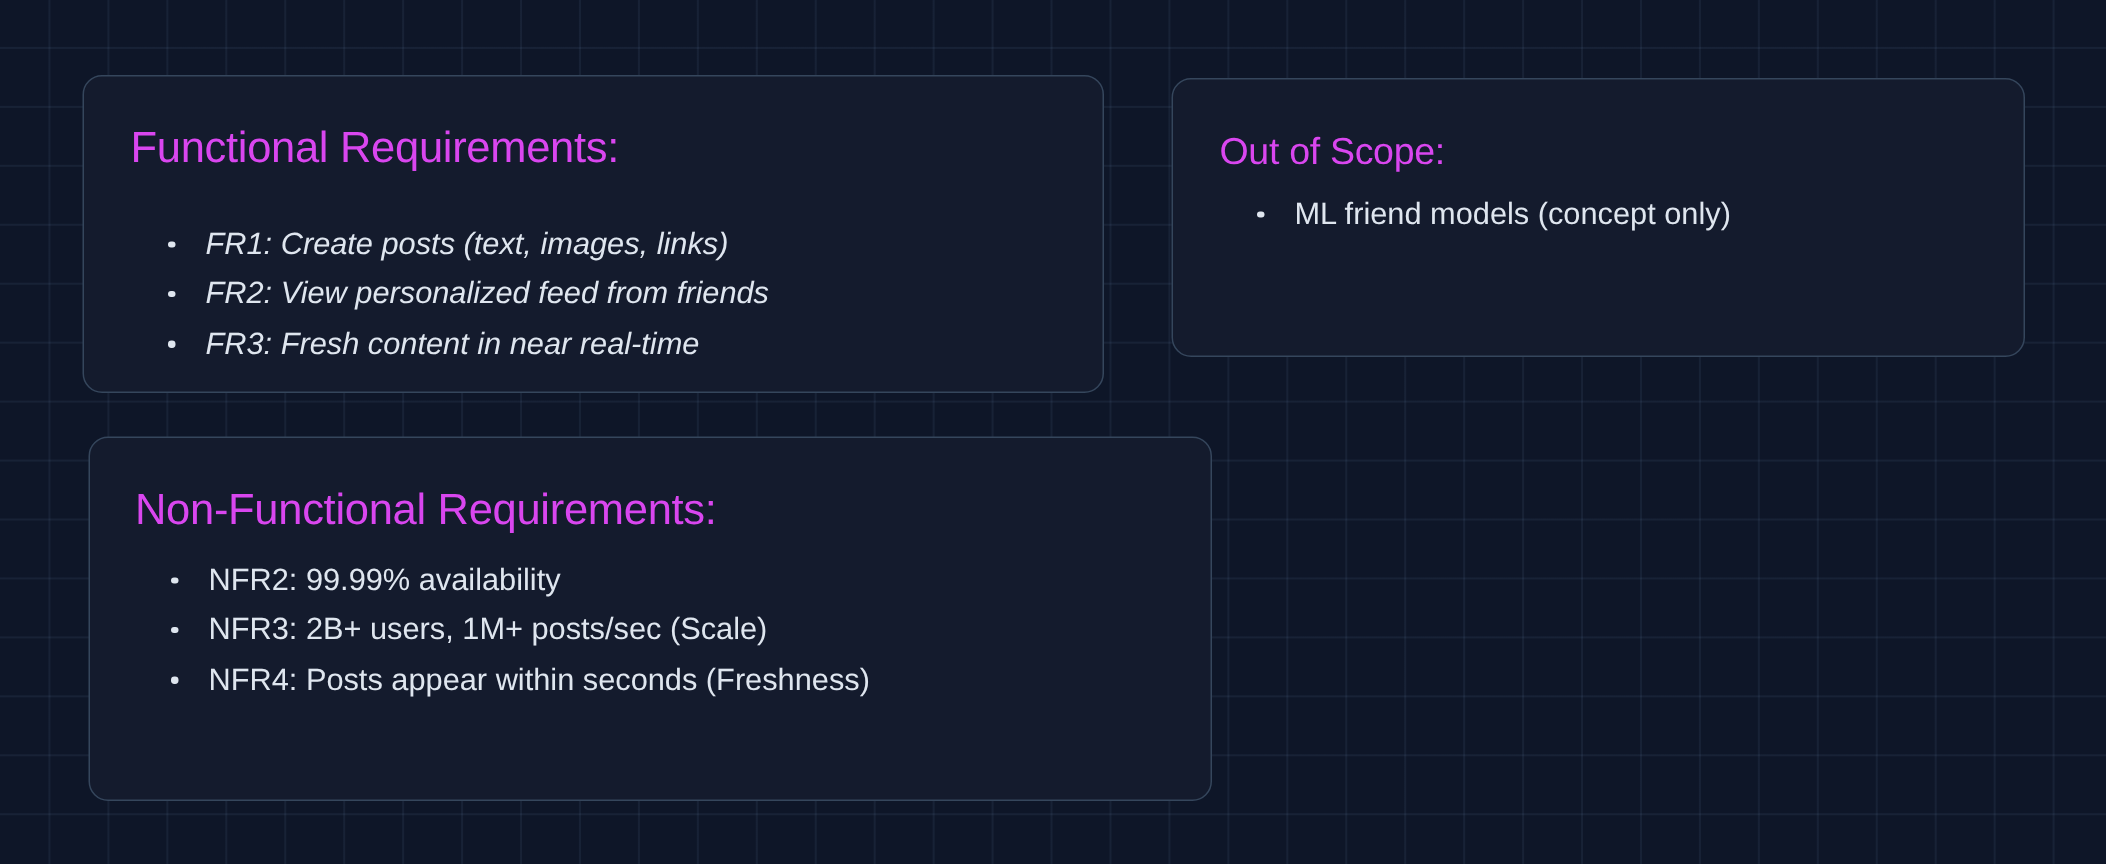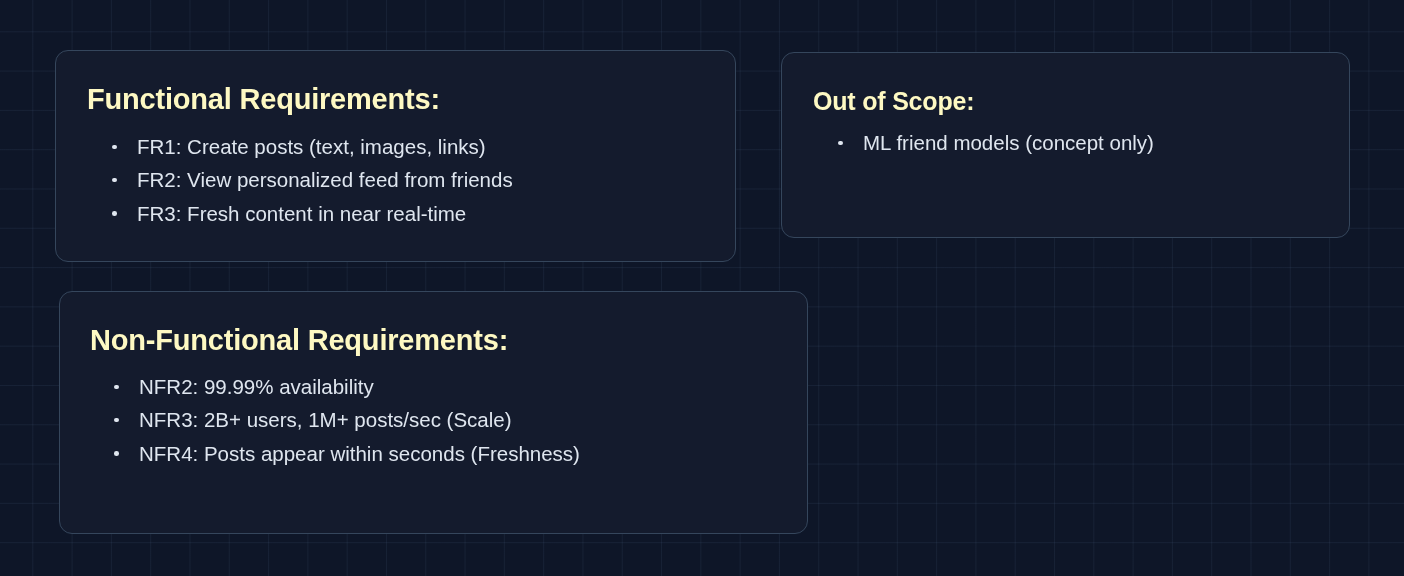--- a/index.html
+++ b/index.html
@@ -49,22 +49,22 @@
   #card-out-of-scope {
     left: 781px; top: 52px;
     width: 569px; height: 186px;
   }
   #card-non-functional-requirements {
     left: 59px;  top: 291px;
     width: 749px; height: 243px;
   }
 
   .card-title {
-    color: #fef9c3;
-    font-weight: bold;
+    color: #d946ef;
+    font-weight: normal;
     letter-spacing: -0.2px;
     white-space: nowrap;
   }
 
   #card-functional-requirements .card-title {
     position: absolute;
     left: 31px; top: 31px;
     font-size: 29px;
     line-height: 34px;
   }
@@ -79,21 +79,21 @@
     left: 30px; top: 31px;
     font-size: 29px;
     line-height: 34px;
   }
 
   .bullet-list {
     position: absolute;
     list-style: none;
   }
 
-  #list-functional-requirements { left: 55px; top: 79px; }
+  #list-functional-requirements { left: 55px; top: 95px; font-style: italic; }
   #list-out-of-scope          { left: 55px; top: 73px; }
   #list-non-functional-requirements { left: 53px; top: 78px; }
 
   .bullet-item {
     position: relative;
     color: #dfe6ef;
     font-size: 20.5px;
     line-height: 33.3px;
     white-space: nowrap;
     padding-left: 26px;

